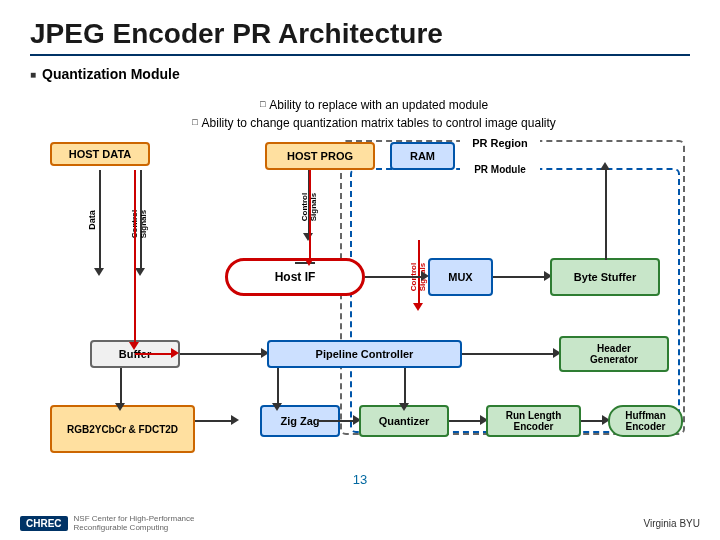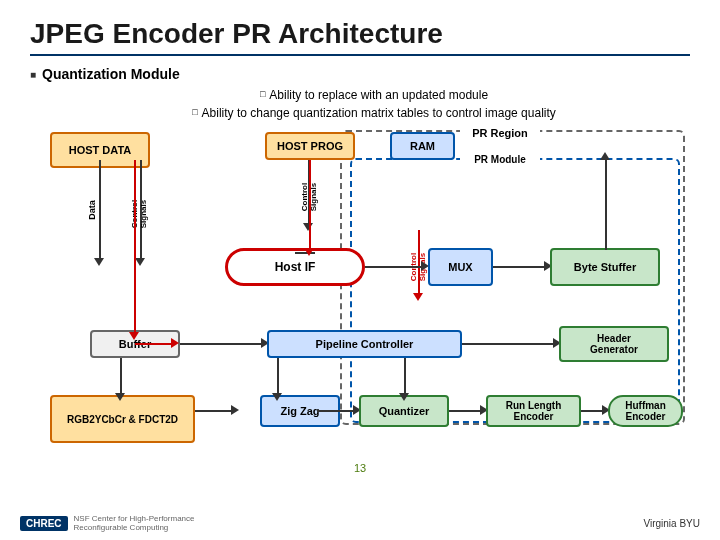--- a/index.html
+++ b/index.html
@@ -26,21 +26,21 @@
     }
     .bullet-section {
       margin-bottom: 8px;
     }
     .bullet-main {
       font-size: 14px;
       font-weight: bold;
       display: flex;
       align-items: center;
       gap: 6px;
-      margin-bottom: 4px;
+      margin-bottom: 14px;
     }
     .bullet-main::before {
       content: '■';
       font-size: 10px;
       color: #333;
     }
     .bullet-sub {
       font-size: 12px;
       margin-left: 28px;
       display: flex;
@@ -151,23 +151,23 @@
     .arrowhead-right-red {
       position: absolute;
       width: 0; height: 0;
       border-top: 5px solid transparent;
       border-bottom: 5px solid transparent;
       border-left: 8px solid #cc0000;
     }
 
     .page-num {
       text-align: center;
-      font-size: 11px;
+      font-size: 13px;
       margin-top: 4px;
-      color: #4d7c0f;
+      color: #0369a1;
     }
 
     .footer {
       position: absolute;
       bottom: 8px;
       left: 0;
       right: 0;
       display: flex;
       align-items: center;
       justify-content: space-between;
@@ -200,25 +200,25 @@
     <div style="position:absolute; left:320px; top:28px; width:330px; height:265px; border:2px dashed #0055aa; border-radius:6px;"></div>
 
     <div class="box box-pr-region" style="left:430px; top:-8px; width:80px; height:22px; border:none; font-size:11px; font-weight:bold; background:#fff;">
       <span>PR Region</span>
     </div>
 
     <div style="position:absolute; left:430px; top:20px; width:80px; height:18px; display:flex; align-items:center; justify-content:center; font-size:10px; font-weight:bold; background:#fff; border:none;">
       <span>PR Module</span>
     </div>
 
-    <div class="box box-orange" style="left:20px; top:2px; width:100px; height:36px;">
+    <div class="box box-orange" style="left:20px; top:2px; width:100px; height:24px;">
       <span>HOST DATA</span>
     </div>
 
-    <div class="box box-orange" style="left:235px; top:2px; width:90px; height:28px;">
+    <div class="box box-orange" style="left:235px; top:2px; width:110px; height:28px;">
       <span>HOST PROG</span>
     </div>
 
     <div class="box box-blue" style="left:360px; top:2px; width:65px; height:28px;">
       <span>RAM</span>
     </div>
 
     <div style="position:absolute; left:69px; top:30px; width:2px; height:100px; background:#333;"></div>
     <div class="arrowhead-down" style="left:64px; top:128px;"></div>
 

